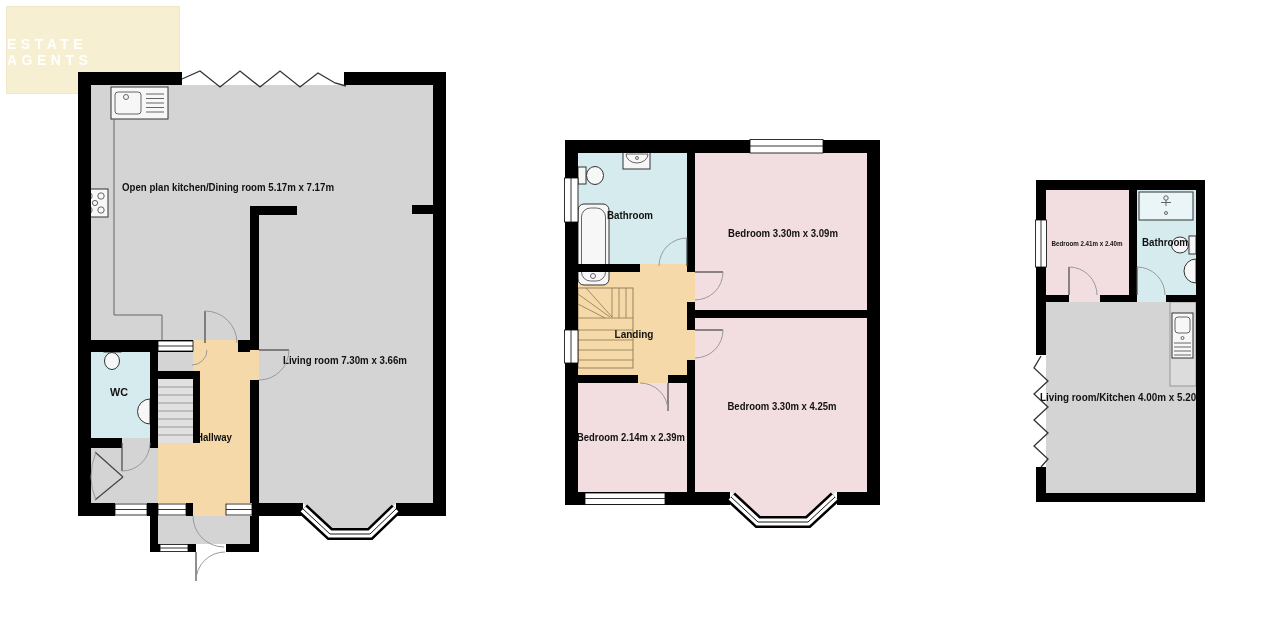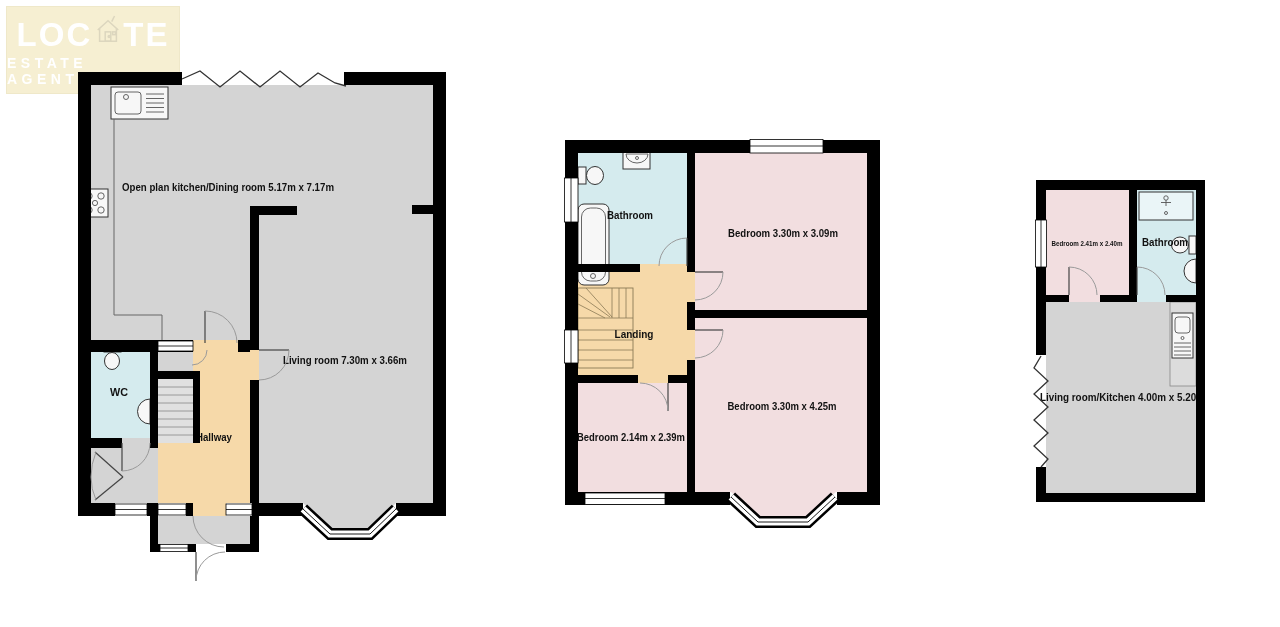--- a/index.html
+++ b/index.html
@@ -37,36 +37,20 @@
   .bayA{fill:none;stroke:#000;stroke-width:12;}
   .bayB{fill:none;stroke:#fff;stroke-width:7;}
   .bayC{fill:none;stroke:#000;stroke-width:0.9;}
   .lbl{font-family:"Liberation Sans",sans-serif;font-weight:bold;font-size:11px;fill:#111;}
   .lbl-s{font-family:"Liberation Sans",sans-serif;font-weight:bold;font-size:8px;fill:#111;}
 </style>
 </head>
 <body>
 
 <div class="logo">
-  <div class="logo-brand">
-    <span>LOC</span>
-    <span class="logo-house">
-      <svg width="28" height="32" viewBox="0 0 30 34">
-        <g fill="none" stroke="#DCD6BE" stroke-width="1.6">
-          <path d="M22,2 L19,8"></path>
-          <path d="M4,17 L15,7 L26,17"></path>
-          <path d="M6,15 L6,29 L24,29 L24,15"></path>
-          <rect x="12" y="19" width="6" height="10"></rect>
-          <circle cx="16.2" cy="24" r="1"></circle>
-          <rect x="20" y="19" width="3" height="3"></rect>
-        </g>
-      </svg>
-    </span>
-    <span>TE</span>
-  </div>
   <div class="logo-tagline">ESTATE AGENTS</div>
 </div>
 
 <svg id="plan-ground" class="plan" width="400" height="540" viewBox="70 60 400 540">
 
   <rect class="grey" x="91" y="85" width="342" height="418"></rect>
   <polygon class="grey" points="303,503 330,531 370,531 396,503"></polygon>
   <rect class="tan" x="193" y="350" width="57" height="153"></rect>
   <rect class="tan" x="158" y="443" width="35" height="60"></rect>
   <rect class="tan" x="193" y="340" width="45" height="12"></rect>

